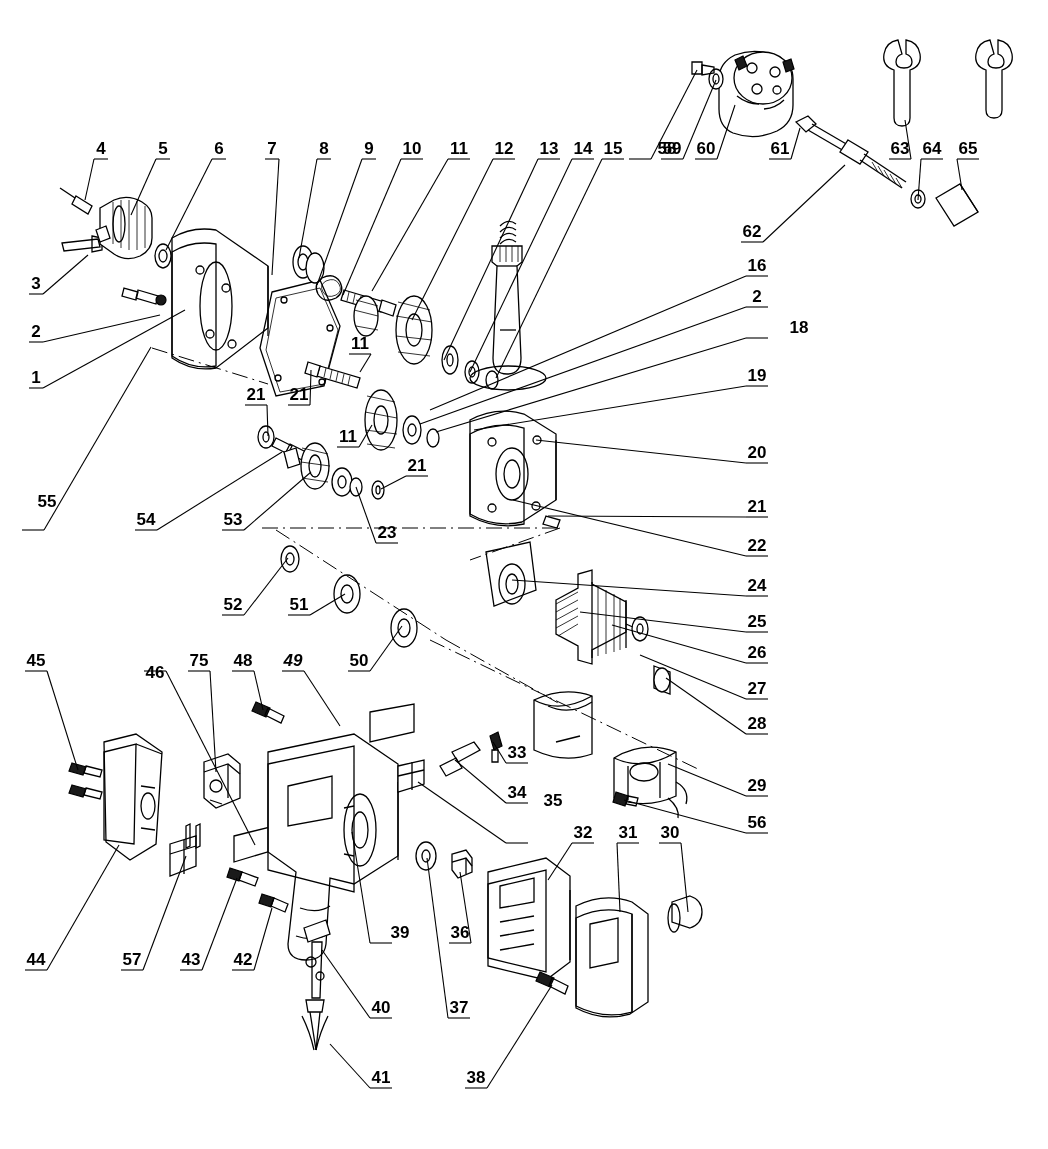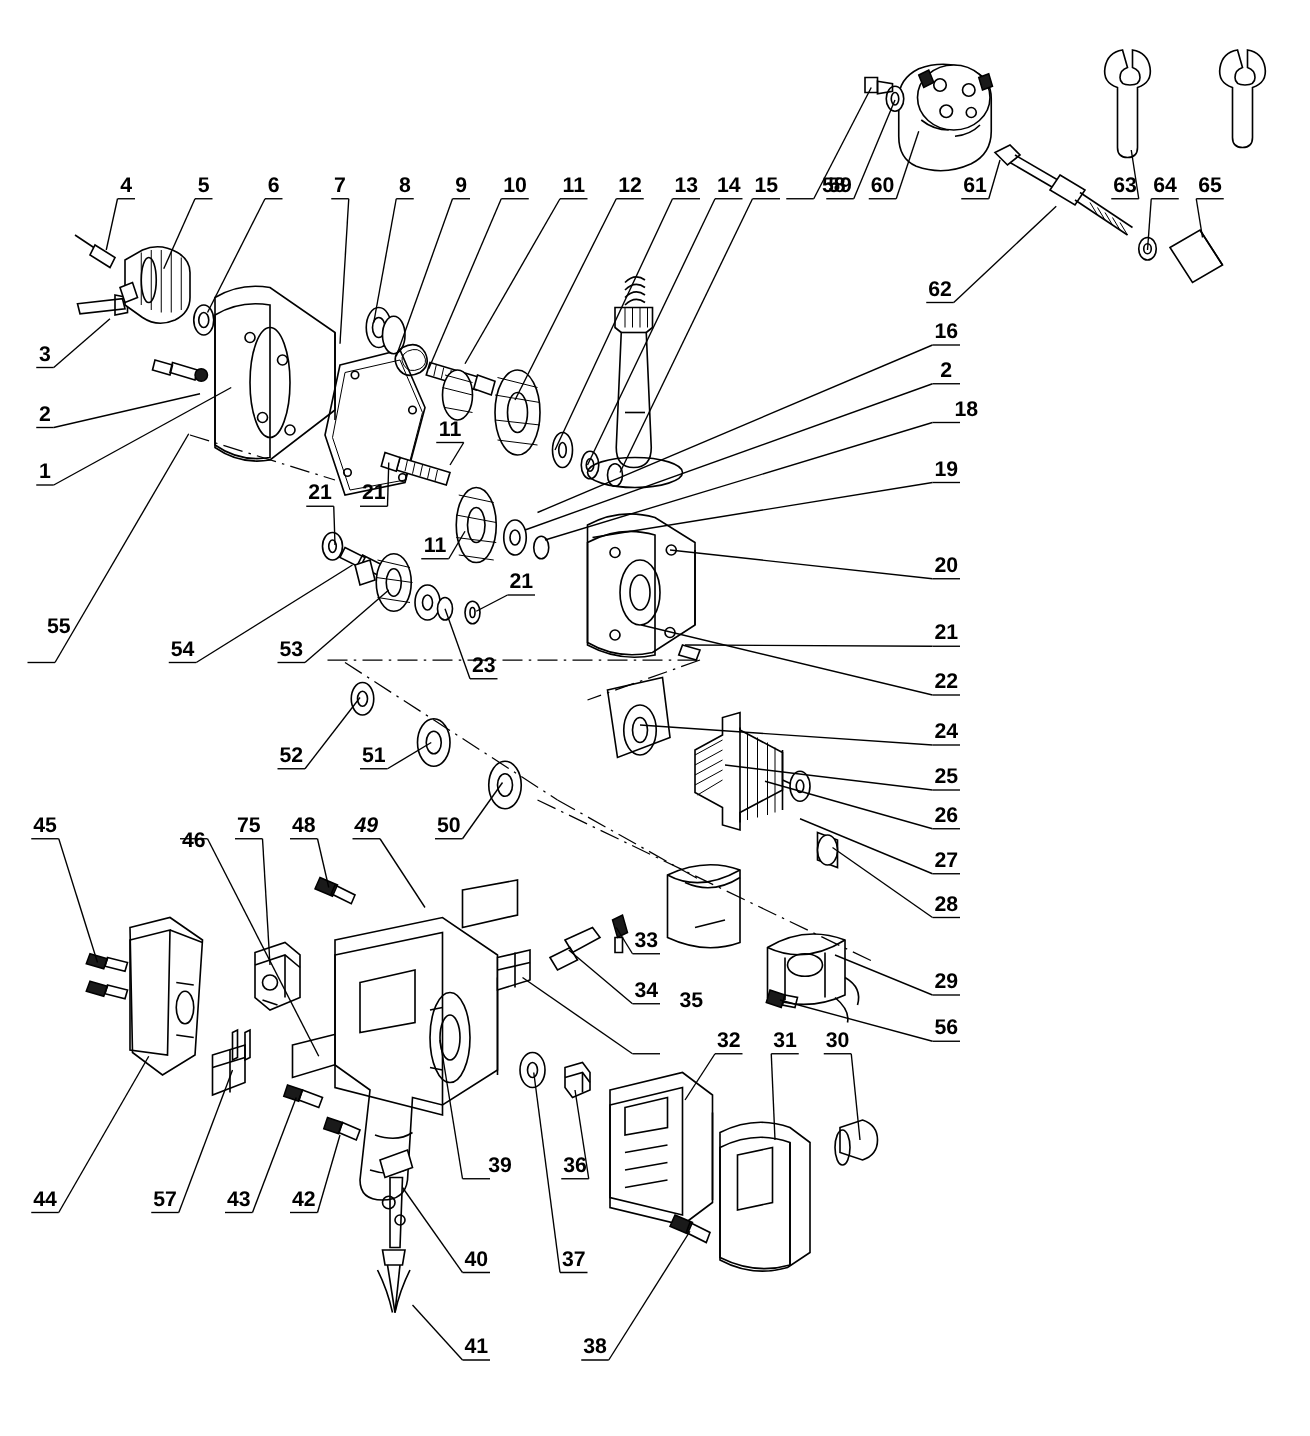--- a/index.html
+++ b/index.html
@@ -614,21 +614,21 @@
       <div class="callout" style="left: 324px; top: 148px;">8</div>
       <div class="callout" style="left: 369px; top: 148px;">9</div>
       <div class="callout" style="left: 412px; top: 148px;">10</div>
       <div class="callout" style="left: 459px; top: 148px;">11</div>
       <div class="callout" style="left: 504px; top: 148px;">12</div>
       <div class="callout" style="left: 549px; top: 148px;">13</div>
       <div class="callout" style="left: 583px; top: 148px;">14</div>
       <div class="callout" style="left: 613px; top: 148px;">15</div>
       <div class="callout" style="left: 757px; top: 265px;">16</div>
       <div class="callout" style="left: 757px; top: 296px;">2</div>
-      <div class="callout" style="left: 773px; top: 327px; text-align: right;">18</div>
+      <div class="callout" style="left: 799px; top: 327px; text-align: right;">18</div>
       <div class="callout" style="left: 757px; top: 375px;">19</div>
       <div class="callout" style="left: 757px; top: 452px;">20</div>
       <div class="callout" style="left: 757px; top: 506px;">21</div>
       <div class="callout" style="left: 757px; top: 545px;">22</div>
       <div class="callout" style="left: 757px; top: 585px;">24</div>
       <div class="callout" style="left: 757px; top: 621px;">25</div>
       <div class="callout" style="left: 757px; top: 652px;">26</div>
       <div class="callout" style="left: 757px; top: 688px;">27</div>
       <div class="callout" style="left: 757px; top: 723px;">28</div>
       <div class="callout" style="left: 757px; top: 785px;">29</div>

